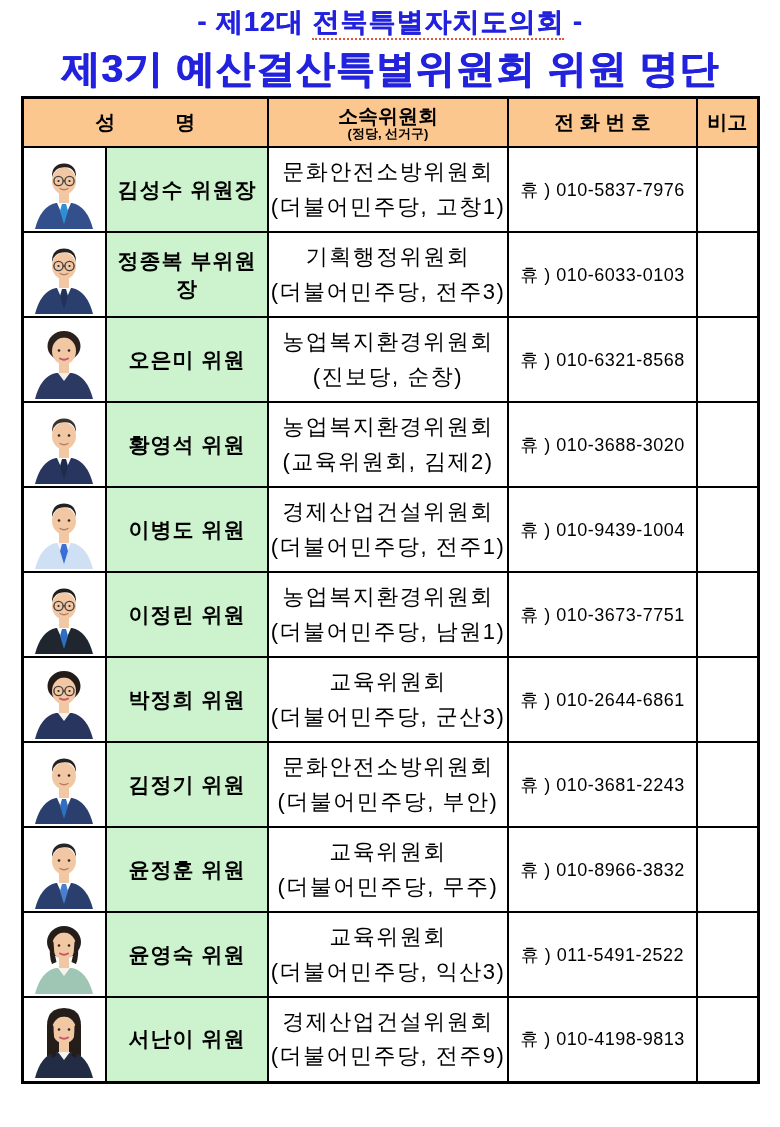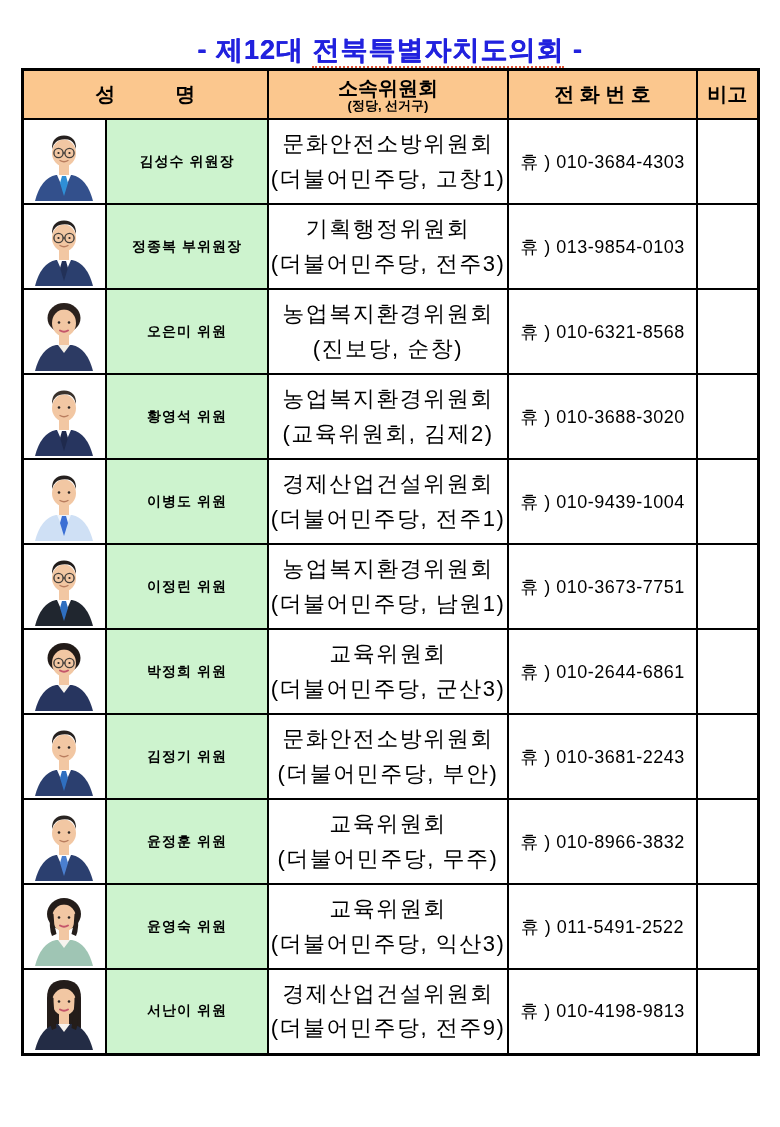--- a/index.html
+++ b/index.html
@@ -4,21 +4,21 @@
 <style>
   html,body{margin:0;padding:0;}
   body{
     width:780px;height:1127px;background:#ffffff;
     font-family:"Liberation Sans","DejaVu Sans",sans-serif;
     color:#000;
   }
   .page{position:relative;width:780px;height:1127px;overflow:hidden;}
 
   .subtitle{
-    margin-top:32px;text-align:center;
+    margin-top:4px;text-align:center;
     font-size:27px;font-weight:bold;color:#2121DE;
     letter-spacing:1px;text-shadow:0.5px 0 0 currentColor;
   }
   .title{
     margin-top:2px;text-align:center;
     font-size:39px;font-weight:bold;color:#2121DE;
     letter-spacing:1px;text-shadow:1px 0 0 currentColor;
   }
   .red-underline{
     border-bottom:2px dotted #E2553A;
@@ -39,40 +39,41 @@
     font-size:20px;font-weight:bold;
   }
   .roster thead .h2{font-size:13px;font-weight:bold;line-height:1.05;}
   .roster thead .h1{line-height:1.1;}
   .roster tbody tr{height:85px;}
   td.photo-cell{background:#fff;text-align:center;vertical-align:middle;}
   .photo{width:70px;height:78px;margin:0 auto;}
   .photo svg{display:block;}
   td.name-cell{
     background:#CDF3CE;text-align:center;vertical-align:middle;
-    font-size:14px;font-weight:bold;letter-spacing:1px;
+    font-size:21px;font-weight:bold;letter-spacing:1px;
   }
   td.committee-cell{
     text-align:center;vertical-align:middle;
     font-size:22px;letter-spacing:1.5px;line-height:1.55;
   }
   td.phone-cell{
     text-align:center;vertical-align:middle;font-size:18px;letter-spacing:0.5px;
   }
   td.remark-cell{background:#fff;}
 </style>
 </head>
 <body>
 
 <div class="page">
 
   <div class="subtitle">
     <span>- 제12대 </span><span class="red-underline">전북특별자치도의회</span><span> -</span>
   </div>
 
+  <div class="title">제3기 예산결산특별위원회 위원 명단</div>
 
 
   <table class="roster">
     <colgroup>
       <col style="width:84px">
         <col style="width:162px">
         <col style="width:240px">
         <col style="width:189px">
         <col style="width:61px">
     </colgroup>
@@ -108,21 +109,21 @@
                 <circle cx="40.5" cy="30" r="1.1" fill="#2b2623"></circle>
                 <path d="M31 37.5 Q35 40 39 37.5" stroke="#b97c5e" stroke-width="1.4" fill="none" stroke-linecap="round"></path>
               </svg>
             </div>
           </td>
           <td class="name-cell">김성수 위원장</td>
           <td class="committee-cell">
             <div>문화안전소방위원회</div>
             <div>(더불어민주당, 고창1)</div>
           </td>
-          <td class="phone-cell">휴 ) 010-3684-4303</td>
+          <td class="phone-cell">휴 ) 010-5837-7976</td>
           <td class="remark-cell"></td>
         </tr>
         <tr>
           <td class="photo-cell">
             <div class="photo">
               <svg width="70" height="78" viewBox="0 0 70 78" xmlns="http://www.w3.org/2000/svg">
                 <rect width="70" height="78" fill="#ffffff"></rect>
                 <rect x="30" y="42" width="10" height="12" fill="#f2c7a3"></rect>
                 <path d="M6 78 Q12 55 27 52 L43 52 Q58 55 64 78 Z" fill="#2b3f6e"></path>
                 <path d="M28 52 L35 68 L42 52 Z" fill="#ffffff"></path>
@@ -138,21 +139,21 @@
                 <circle cx="40.5" cy="30" r="1.1" fill="#2b2623"></circle>
                 <path d="M31 37.5 Q35 40 39 37.5" stroke="#b97c5e" stroke-width="1.4" fill="none" stroke-linecap="round"></path>
               </svg>
             </div>
           </td>
           <td class="name-cell">정종복 부위원장</td>
           <td class="committee-cell">
             <div>기획행정위원회</div>
             <div>(더불어민주당, 전주3)</div>
           </td>
-          <td class="phone-cell">휴 ) 013-9854-0103</td>
+          <td class="phone-cell">휴 ) 010-6033-0103</td>
           <td class="remark-cell"></td>
         </tr>
         <tr>
           <td class="photo-cell">
             <div class="photo">
               <svg width="70" height="78" viewBox="0 0 70 78" xmlns="http://www.w3.org/2000/svg">
                 <rect width="70" height="78" fill="#ffffff"></rect>
                 <ellipse cx="35" cy="25" rx="16.5" ry="15" fill="#2a211d"></ellipse>
                 <rect x="30" y="42" width="10" height="12" fill="#f2c7a3"></rect>
                 <path d="M6 78 Q12 55 27 52 L43 52 Q58 55 64 78 Z" fill="#2c3a63"></path>

